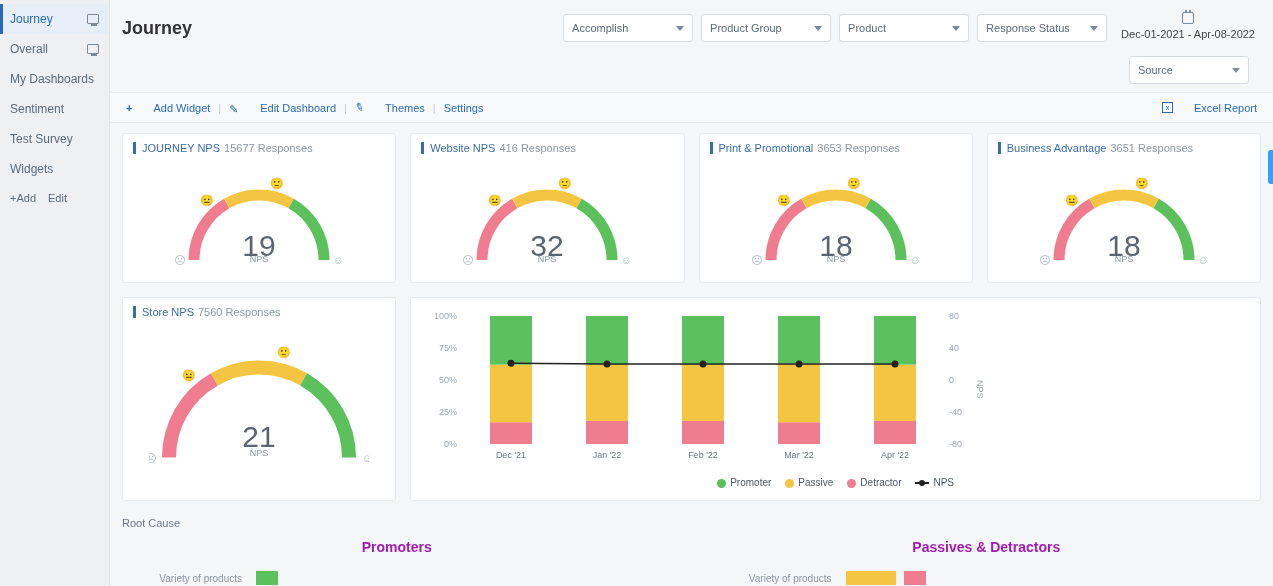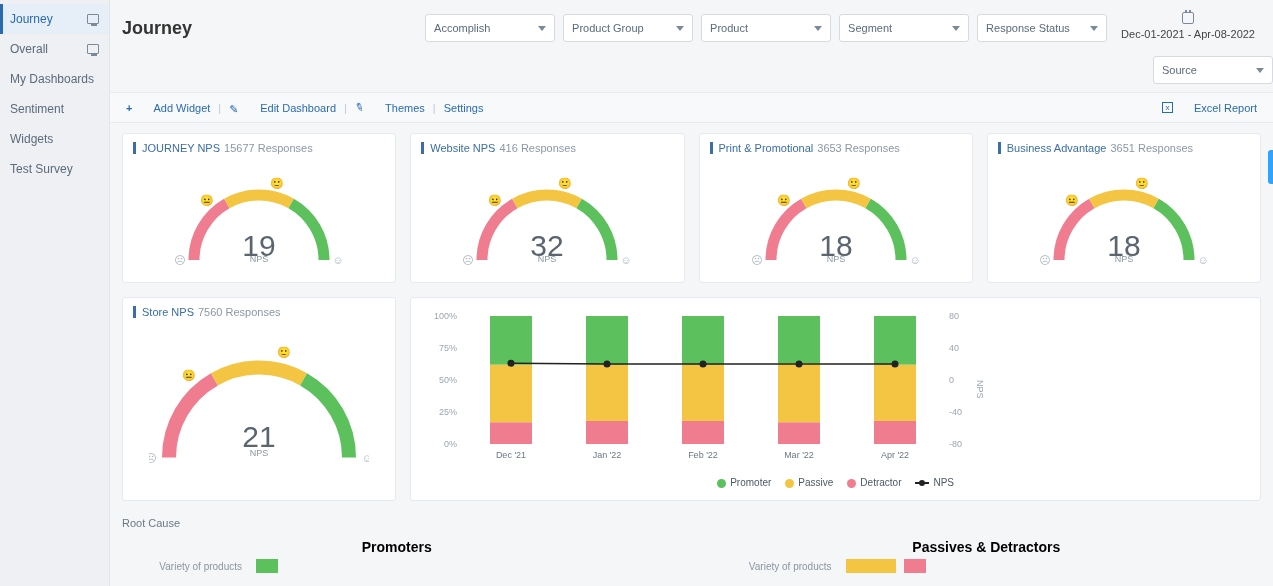--- a/index.html
+++ b/index.html
@@ -70,21 +70,21 @@
     width:0;height:0;border-left:4px solid transparent;border-right:4px solid transparent;border-top:5px solid #7a8a99;
   }
   .date-picker {
     display:flex; align-items:center; gap:4px; font-size:11px; color:#444; cursor:pointer;
     padding:4px 6px;
     flex-direction:column;
   }
   .cal-icon { width:12px;height:12px;border:1px solid #7a8a99;border-radius:2px;position:relative;display:inline-block;}
   .cal-icon::before{content:"";position:absolute;top:-3px;left:2px;width:2px;height:3px;background:#7a8a99;}
   .cal-icon::after{content:"";position:absolute;top:-3px;right:2px;width:2px;height:3px;background:#7a8a99;}
-  .second-row { display:flex; justify-content:flex-end; padding:4px 0 8px 12px;}
+  .second-row { display:flex; justify-content:flex-end; padding:4px 24px 8px 12px;}
   .second-row .dropdown{min-width:120px;}
   
   .toolbar {
     display:flex; align-items:center; gap:4px; padding:6px 12px;
     border-top:1px solid #e6e9ed; border-bottom:1px solid #e6e9ed;
     background:#f8f9fb; font-size:11px; color:#2a6bb0;
   }
   .tool-link { display:flex; align-items:center; gap:21px; cursor:pointer; padding:2px 4px;}
   .tool-sep { color:#c0c8d0; }
   .plus-icon::before{content:"+";font-weight:bold;}
@@ -110,21 +110,21 @@
   .xaxis { font-size:9px; fill:#6a7886; text-anchor:middle; }
   .legend { display:flex; justify-content:center; gap:14px; font-size:10px; color:#4b5966; margin-top:4px;}
   .legend .swatch{width:9px;height:9px;border-radius:50%;display:inline-block;margin-right:4px;vertical-align:middle;}
   .legend .line-sw{display:inline-block;width:14px;border-top:2px solid #222;position:relative;vertical-align:middle;margin-right:4px;}
   .legend .line-sw::after{content:"";width:6px;height:6px;background:#222;border-radius:50%;position:absolute;left:4px;top:-4px;}
   
   .root-cause { padding:6px 12px 0 12px; }
   .rc-title { font-size:11px; color:#6a7886; margin-bottom:10px;}
   .rc-cols { display:flex; gap:40px; }
   .rc-col { flex:1; }
-  .rc-col h4 { text-align:center; font-size:14px; font-weight:600; color:#000000; margin-bottom:4px;}
+  .rc-col h4 { text-align:center; font-size:14px; font-weight:600; color:#a21caf; margin-bottom:16px;}
   .rc-row { display:flex; align-items:center; font-size:10px; color:#8a96a3; gap:14px;}
   .rc-row .lbl{ width:120px; text-align:right;}
   .rc-row .bar{ height:14px; }
   
   .g-val { font-size:30px; font-weight:300; fill:#5a6570; text-anchor:middle; dominant-baseline:middle;}
   .g-lbl { font-size:9px; fill:#8a96a3; text-anchor:middle; }
   .face { font-size:11px; fill:#a9b4bf; }
   
   .edge-tab{position:absolute;right:0;top:150px;width:5px;height:34px;background:#2fa4ff;border-radius:3px 0 0 3px;}
 </style>
@@ -143,46 +143,46 @@
           <span>Overall</span>
           <span class="mon-icon"></span>
         </div>
         <div class="side-item">
           <span>My Dashboards</span>
         </div>
         <div class="side-item">
           <span>Sentiment</span>
         </div>
         <div class="side-item">
+          <span>Test Survey</span>
+        </div>
+        <div class="side-item">
           <span>Widgets</span>
         </div>
-        <div class="side-item">
-          <span>Test Survey</span>
-        </div>
-      </div>
+      </div>
+    <div class="side-actions">
+      <span>+Add</span>
+      <span>Edit</span>
+    </div>
   </div>
 
   <div class="main">
     <div class="topbar">
       <div class="page-title">Journey</div>
       <div id="filters-slot" style="display:flex;gap:8px;">
           <div class="dropdown">
             <span>Accomplish</span>
             <span class="caret"></span>
           </div>
           <div class="dropdown">
             <span>Product Group</span>
             <span class="caret"></span>
           </div>
           <div class="dropdown">
             <span>Product</span>
-            <span class="caret"></span>
-          </div>
-          <div class="dropdown">
-            <span>Segment</span>
             <span class="caret"></span>
           </div>
           <div class="dropdown">
             <span>Response Status</span>
             <span class="caret"></span>
           </div>
         </div>
       <div class="date-picker">
         <span class="cal-icon"></span>
         <span>Dec-01-2021 - Apr-08-2022</span>

